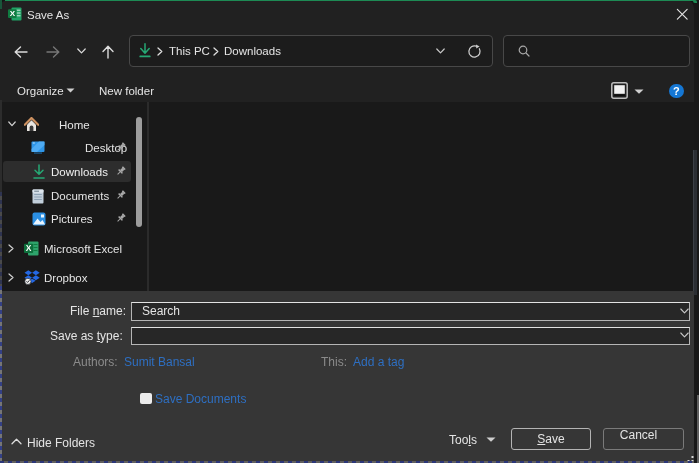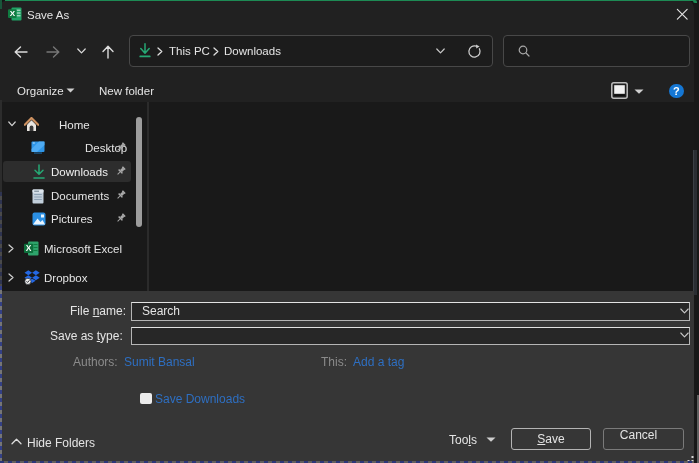--- a/index.html
+++ b/index.html
@@ -211,21 +211,21 @@
   <svg class="abs" style="left:680px;top:332px;" width="9" height="6" viewBox="0 0 9 6">
     <path d="M0.8 1 L4.5 4.8 L8.2 1" stroke="#c8c8c8" stroke-width="1.1" fill="none" stroke-linecap="round" stroke-linejoin="round"></path>
   </svg>
 
   <div class="txt f12 grey" style="left:73px;top:354.5px;">Authors:</div>
   <div class="txt f12 blue" style="left:124px;top:354.5px;">Sumit Bansal</div>
   <div class="txt f12 grey" style="left:321px;top:354.5px;">This:</div>
   <div class="txt f12 blue" style="left:353px;top:354.5px;">Add a tag</div>
 
   <div class="abs" style="left:140px;top:392.5px;width:11.5px;height:11.5px;background:#ececec;border-radius:2px;"></div>
-  <div class="txt f12 blue" style="left:155px;top:392px;">Save Downloads</div>
+  <div class="txt f12 blue" style="left:155px;top:392px;">Save Documents</div>
 
   <svg class="abs" style="left:11px;top:438px;" width="11" height="7" viewBox="0 0 11 7">
     <path d="M1 5.8 L5.5 1.2 L10 5.8" stroke="#dcdcdc" stroke-width="1.3" fill="none" stroke-linecap="round" stroke-linejoin="round"></path>
   </svg>
   <div class="txt f12" style="left:27px;top:435.5px;">Hide Folders</div>
   <div class="txt f12" style="left:449px;top:433px;">Too<span style="text-decoration:underline">l</span>s</div>
   <svg class="abs" style="left:486px;top:437px;" width="10" height="5" viewBox="0 0 10 5">
     <path d="M0.5 0.5 L5 4.8 L9.5 0.5 Z" fill="#cfcfcf"></path>
   </svg>
   <div class="abs" style="left:511px;top:427.5px;width:80px;height:22px;border:1px solid #b4b4b4;border-radius:3px;background:#363636;"></div>

